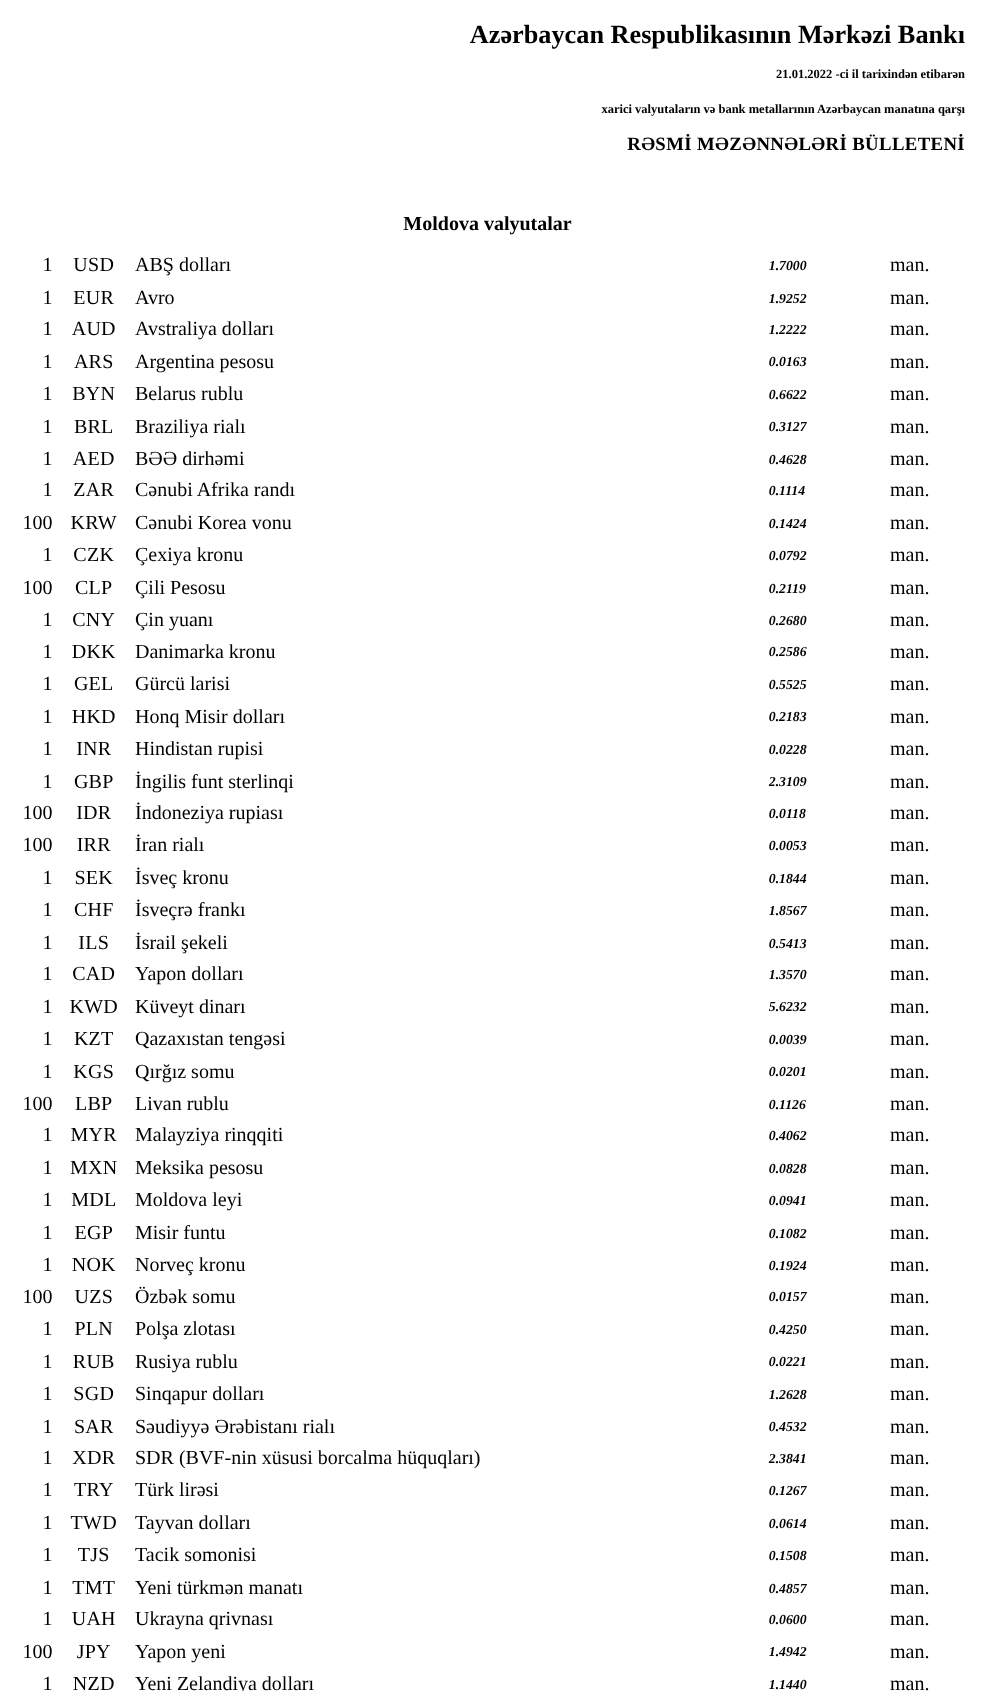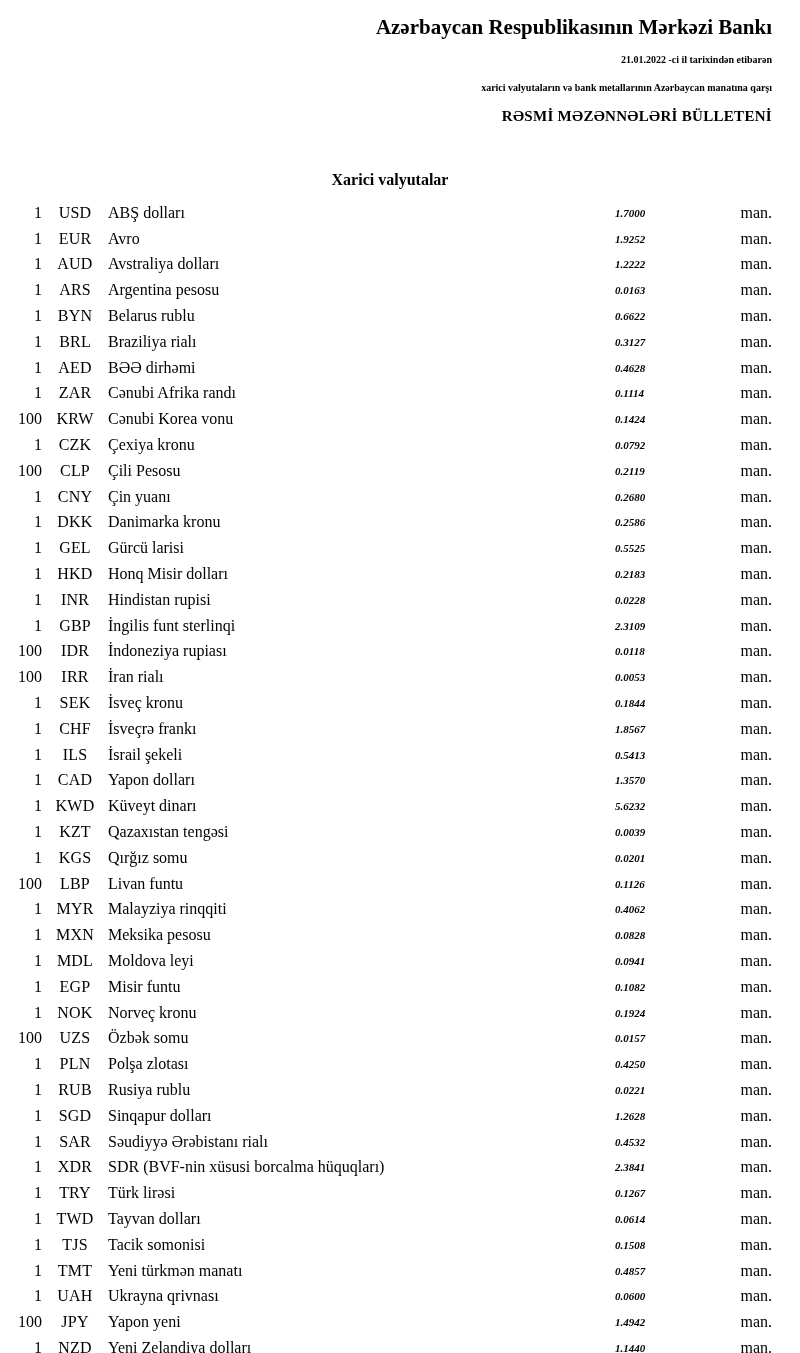--- a/index.html
+++ b/index.html
@@ -52,35 +52,35 @@
     height: 25.8px;
     padding: 0;
     vertical-align: middle;
     white-space: nowrap;
     overflow: hidden;
   }
   td.qty  { width: 34px;  text-align: right; }
   td.code { width: 66px;  text-align: center; letter-spacing: 0.2px; }
   td.name { text-align: left; padding-left: 8px; }
   td.rate { width: 97px;  text-align: left; font-weight: bold; font-style: italic; font-size: 11px; }
-  td.unit { width: 60px;  text-align: right; padding-left: 14px; }
+  td.unit { width: 60px;  text-align: left; padding-left: 14px; }
 </style>
 </head>
 <body>
 
 <div class="page">
 
   <div class="header">
     <div class="bank-title">Azərbaycan Respublikasının Mərkəzi Bankı</div>
     <div class="header-line first">21.01.2022 -ci il tarixindən etibarən</div>
     <div class="header-line">xarici valyutaların və bank metallarının Azərbaycan manatına qarşı</div>
     <div class="bulletin-title">RƏSMİ MƏZƏNNƏLƏRİ BÜLLETENİ</div>
   </div>
 
-  <div class="section-title">Xarici valyutalar</div>
+  <div class="section-title">Moldova valyutalar</div>
 
   <table class="rates">
     <tbody>
   <tr>
     <td class="qty">1</td>
     <td class="code">USD</td>
     <td class="name">ABŞ dolları</td>
     <td class="rate">1.7000</td>
     <td class="unit">man.</td>
   </tr>
@@ -281,21 +281,21 @@
     <td class="qty">1</td>
     <td class="code">KGS</td>
     <td class="name">Qırğız somu</td>
     <td class="rate">0.0201</td>
     <td class="unit">man.</td>
   </tr>
 
   <tr>
     <td class="qty">100</td>
     <td class="code">LBP</td>
-    <td class="name">Livan funtu</td>
+    <td class="name">Livan rublu</td>
     <td class="rate">0.1126</td>
     <td class="unit">man.</td>
   </tr>
 
   <tr>
     <td class="qty">1</td>
     <td class="code">MYR</td>
     <td class="name">Malayziya rinqqiti</td>
     <td class="rate">0.4062</td>
     <td class="unit">man.</td>

